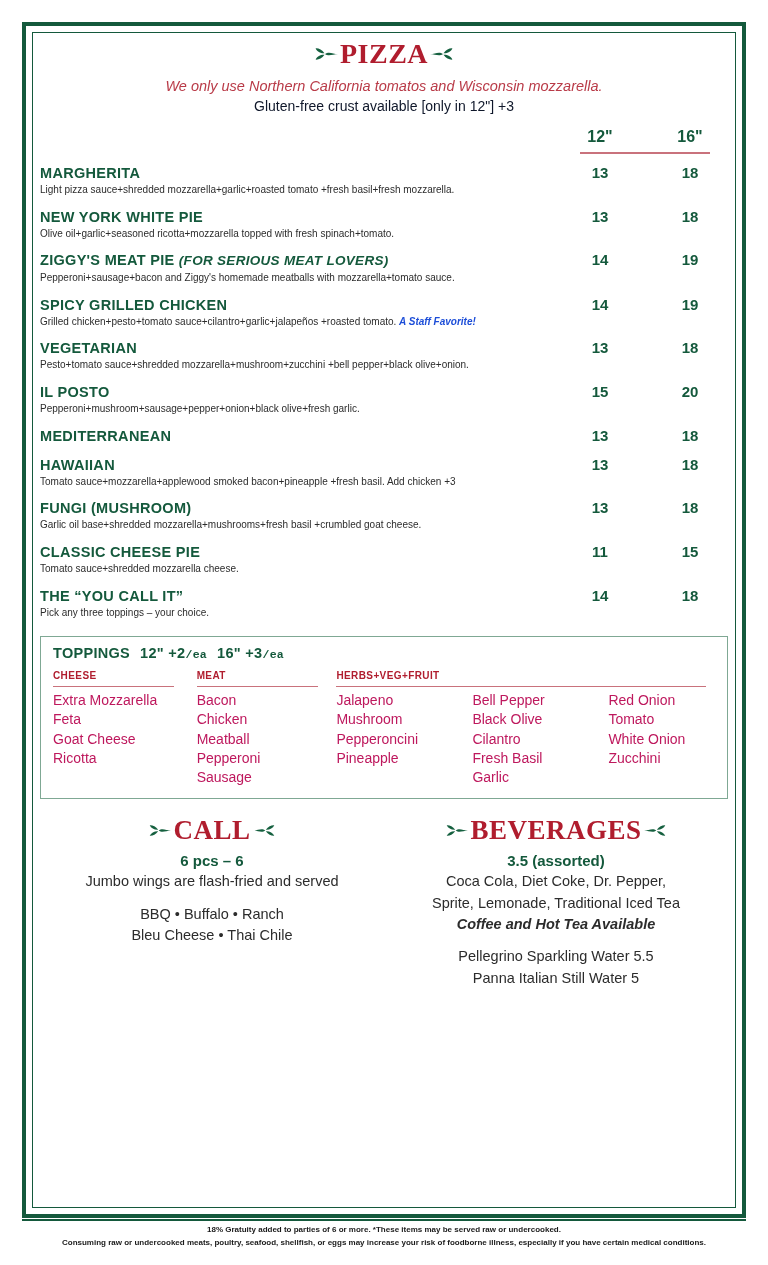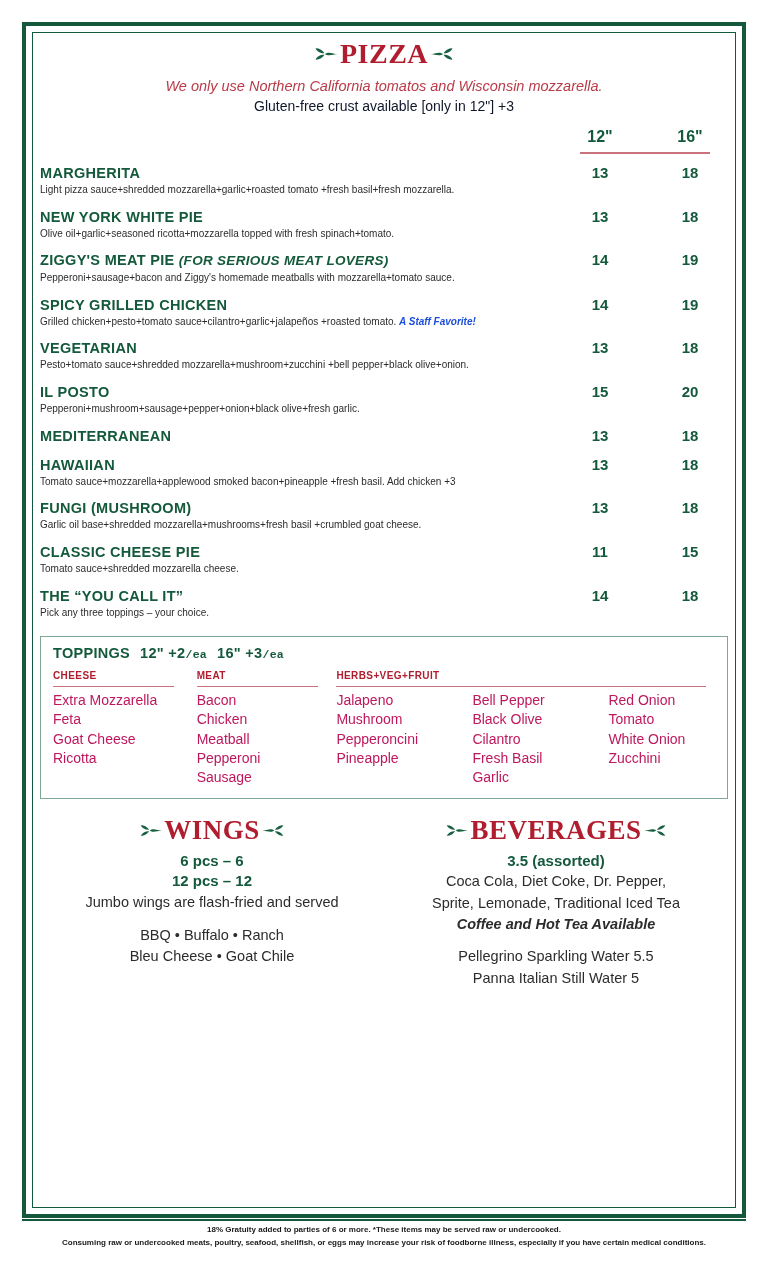--- a/index.html
+++ b/index.html
@@ -395,35 +395,34 @@
 
       <div class="bottom-col">
         <div class="section-title" id="wings-title">
           <span class="leaf">
             <svg width="23" height="17" viewBox="0 0 24 18">
               <path d="M23 9 C18 9 14 6 10 9 C14 12 18 9 23 9 Z" fill="#15603f"></path>
               <path d="M9.5 8.2 C7 4.5 3 3 0.6 3.4 C2 6.6 6 8.6 9.5 8.2 Z" fill="#15603f"></path>
               <path d="M9.5 9.8 C7 13.5 3 15 0.6 14.6 C2 11.4 6 9.4 9.5 9.8 Z" fill="#15603f"></path>
             </svg>
           </span>
-          <span class="title-text">WINGS</span>
+          <span class="title-text">CALL</span>
           <span class="leaf">
             <svg width="23" height="17" viewBox="0 0 24 18">
               <path d="M1 9 C6 9 10 6 14 9 C10 12 6 9 1 9 Z" fill="#15603f"></path>
               <path d="M14.5 8.2 C17 4.5 21 3 23.4 3.4 C22 6.6 18 8.6 14.5 8.2 Z" fill="#15603f"></path>
               <path d="M14.5 9.8 C17 13.5 21 15 23.4 14.6 C22 11.4 18 9.4 14.5 9.8 Z" fill="#15603f"></path>
             </svg>
           </span>
         </div>
         <div class="bs-price">6 pcs – 6</div>
-        <div class="bs-price" style="margin-top:1px">12 pcs – 12</div>
         <div class="bs-text">Jumbo wings are flash-fried and served</div>
         <div class="bs-gap"></div>
         <div class="bs-text">BBQ • Buffalo • Ranch</div>
-        <div class="bs-text">Bleu Cheese • Goat Chile</div>
+        <div class="bs-text">Bleu Cheese • Thai Chile</div>
       </div>
 
       <div class="bottom-col">
         <div class="section-title" id="beverages-title">
           <span class="leaf">
             <svg width="23" height="17" viewBox="0 0 24 18">
               <path d="M23 9 C18 9 14 6 10 9 C14 12 18 9 23 9 Z" fill="#15603f"></path>
               <path d="M9.5 8.2 C7 4.5 3 3 0.6 3.4 C2 6.6 6 8.6 9.5 8.2 Z" fill="#15603f"></path>
               <path d="M9.5 9.8 C7 13.5 3 15 0.6 14.6 C2 11.4 6 9.4 9.5 9.8 Z" fill="#15603f"></path>
             </svg>

